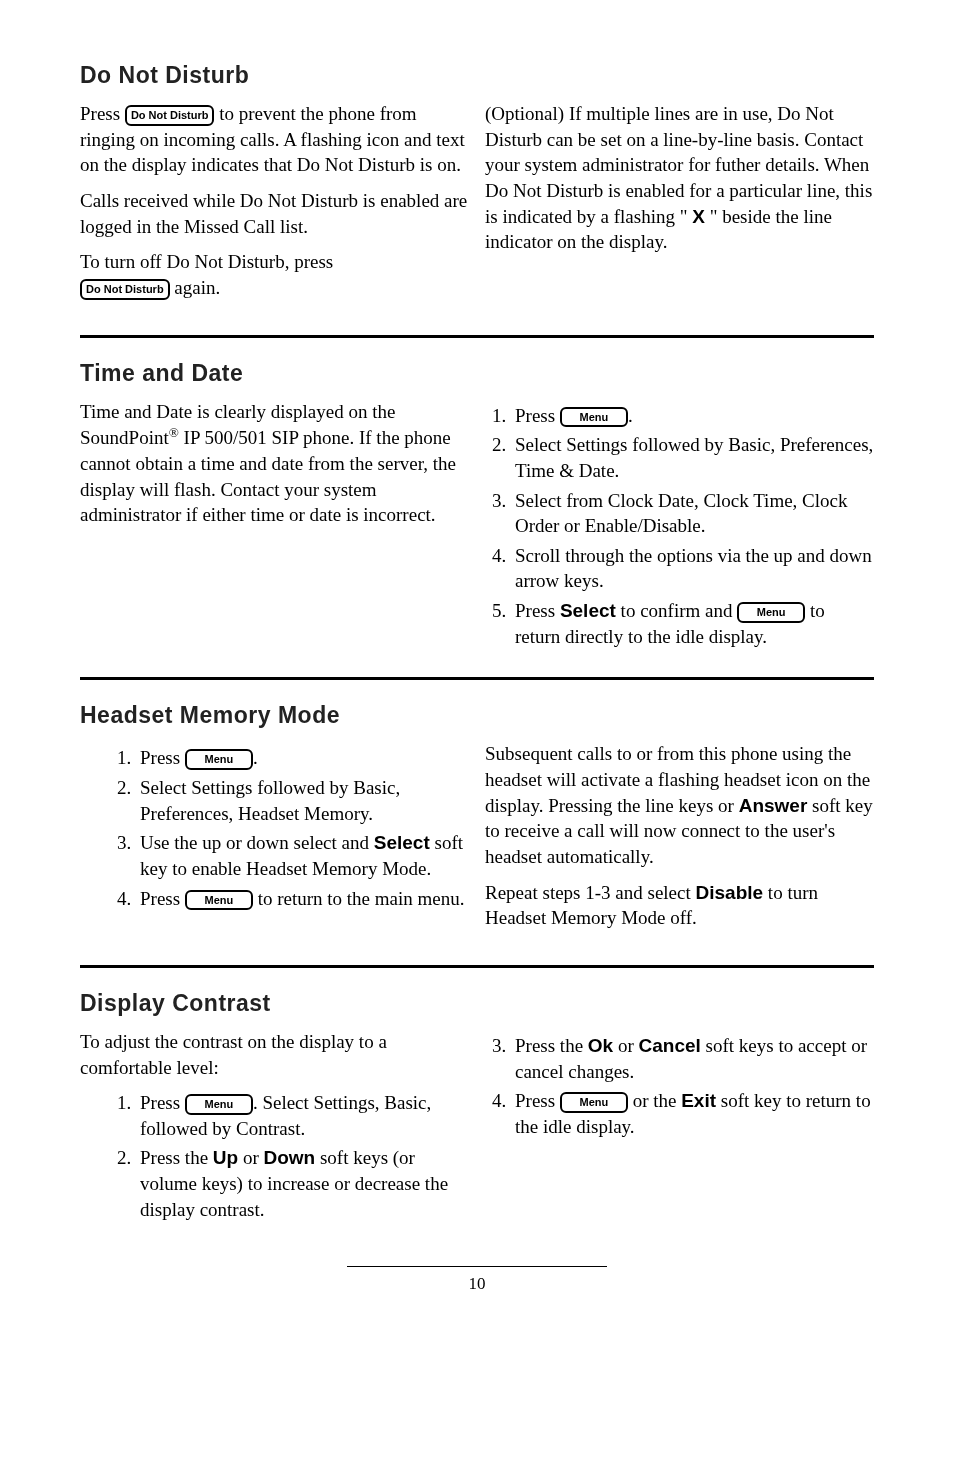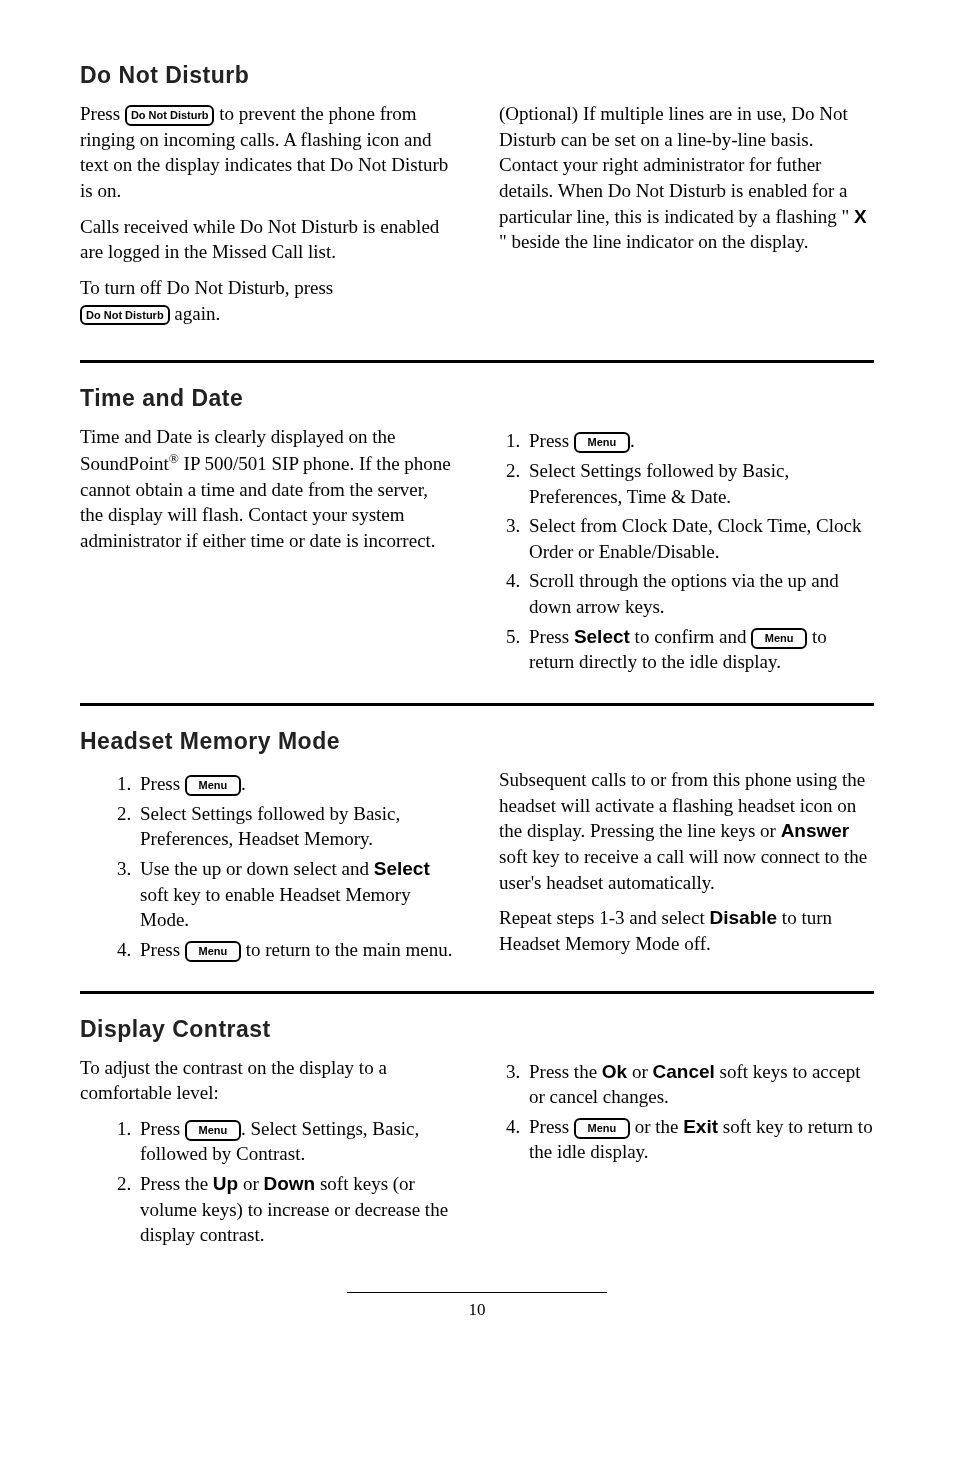--- a/index.html
+++ b/index.html
@@ -15,33 +15,33 @@
     font-family: Arial, Helvetica, sans-serif;
     font-weight: 900;
     font-size: 23px;
     letter-spacing: 0.5px;
     margin: 0 0 10px 0;
     color: #222;
   }
   .two-col {
     display: grid;
     grid-template-columns: 1fr 1fr;
-    column-gap: 44px;
+    column-gap: 16px;
   }
   .col p {
     margin: 0 0 10px 0;
   }
   .key {
     display: inline-block;
     border: 2px solid #000;
     border-radius: 6px;
     font-family: Arial, Helvetica, sans-serif;
     font-weight: bold;
     font-size: 11px;
-    padding: 1px 6px;
+    padding: 1px 12px;
     background: #fff;
     vertical-align: 1px;
     min-width: 40px;
     text-align: center;
   }
   .key-small {
     padding: 1px 4px;
     min-width: 0;
   }
   .italic { }
@@ -95,21 +95,21 @@
       <span>Calls received while Do Not Disturb is enabled are logged in the </span><span class="italic">Missed Call</span><span> list.</span>
     </p>
     <p>
       <span>To turn off Do Not Disturb, press </span><br>
       <span class="key key-small">Do Not Disturb</span>
       <span> again.</span>
     </p>
   </div>
   <div class="col">
     <p>
-      <span>(Optional) If multiple lines are in use, Do Not Disturb can be set on a line-by-line basis.  Contact your right administrator for futher details.  When Do Not Disturb is enabled for a particular line, this is indicated by a flashing " </span><span class="x-icon">X</span><span> " beside the line indicator on the display.</span>
+      <span>(Optional) If multiple lines are in use, Do Not Disturb can be set on a line-by-line basis.  Contact your system administrator for futher details.  When Do Not Disturb is enabled for a particular line, this is indicated by a flashing " </span><span class="x-icon">X</span><span> " beside the line indicator on the display.</span>
     </p>
   </div>
 </div>
 
 <hr class="sep">
 
 <div class="section-heading">Time and Date</div>
 <div class="two-col">
   <div class="col">
     <p>

